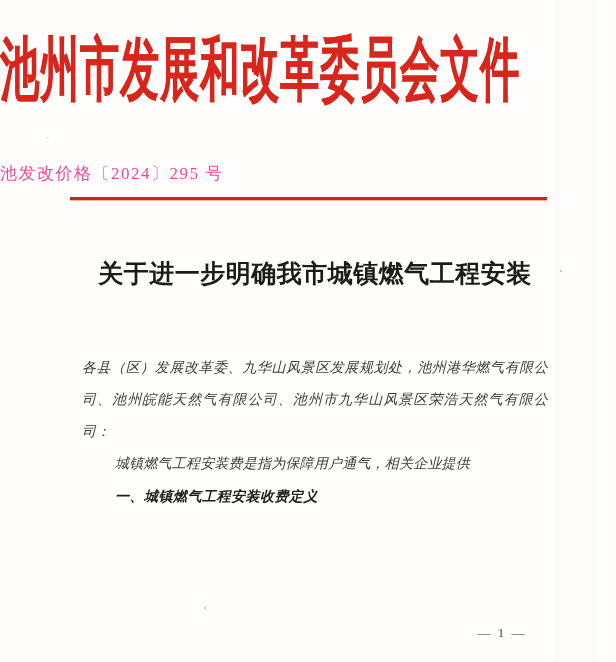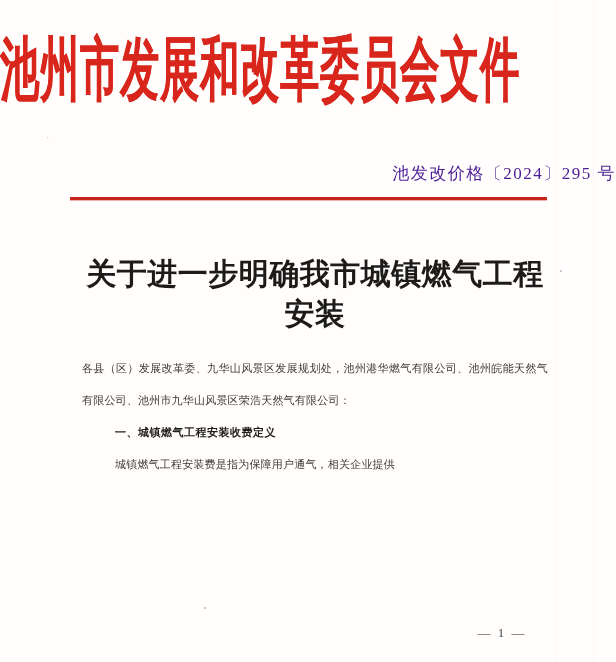--- a/index.html
+++ b/index.html
@@ -61,24 +61,24 @@
     white-space: nowrap;
     text-shadow: 0.5px 0 0 #d9261c;
   }
 
   
   .doc-number {
     position: absolute;
     top: 162px;
     left: 0;
     right: 0;
-    text-align: right;
+    text-align: left;
     font-size: 17px;
     letter-spacing: 1.5px;
-    color: #4c1d95;
+    color: #ec4899;
   }
 
   
   .red-rule {
     position: absolute;
     top: 197px;
     left: 70px;
     width: 477px;
     height: 3px;
     background: #c9241a;
@@ -86,39 +86,40 @@
   }
 
   
   .doc-title {
     position: absolute;
     top: 254px;
     left: 82px;
     width: 466px;
     margin: 0;
     text-align: center;
-    font-size: 30px;
+    font-size: 25px;
     font-weight: bold;
     line-height: 40px;
     letter-spacing: 0.5px;
     color: #1c1b1a;
   }
 
   
   .doc-body {
     position: absolute;
     top: 352px;
     left: 82px;
     width: 466px;
-    font-size: 11px;
+    font-size: 14px;
     line-height: 32px;
     letter-spacing: 0.2px;
     color: #3d3b38;
     text-align: justify;
     word-break: break-all;
+    font-style: italic;
   }
   .doc-body p {
     margin: 0;
   }
   .doc-body p.indent {
     text-indent: 33px;
   }
   .doc-body p.sec-heading {
     font-family: "Liberation Sans", "DejaVu Sans", sans-serif;
     font-weight: bold;
@@ -157,19 +158,19 @@
   <div class="doc-number">池发改价格〔2024〕295 号</div>
 
   <div class="red-rule"></div>
 
   <h1 class="doc-title">
     <span>关于进一步明确我市城镇燃气工程安装</span><br>
   </h1>
 
   <div class="doc-body">
     <p>各县（区）发展改革委、九华山风景区发展规划处，池州港华燃气有限公司、池州皖能天然气有限公司、池州市九华山风景区荣浩天然气有限公司：</p>
+    <p class="indent">城镇燃气工程安装费是指为保障用户通气，相关企业提供</p>
     <p class="indent sec-heading">一、城镇燃气工程安装收费定义</p>
-    <p class="indent">城镇燃气工程安装费是指为保障用户通气，相关企业提供</p>
   </div>
 
   <div class="page-footer">— 1 —</div>
 
 </div>
 
 </body></html>

